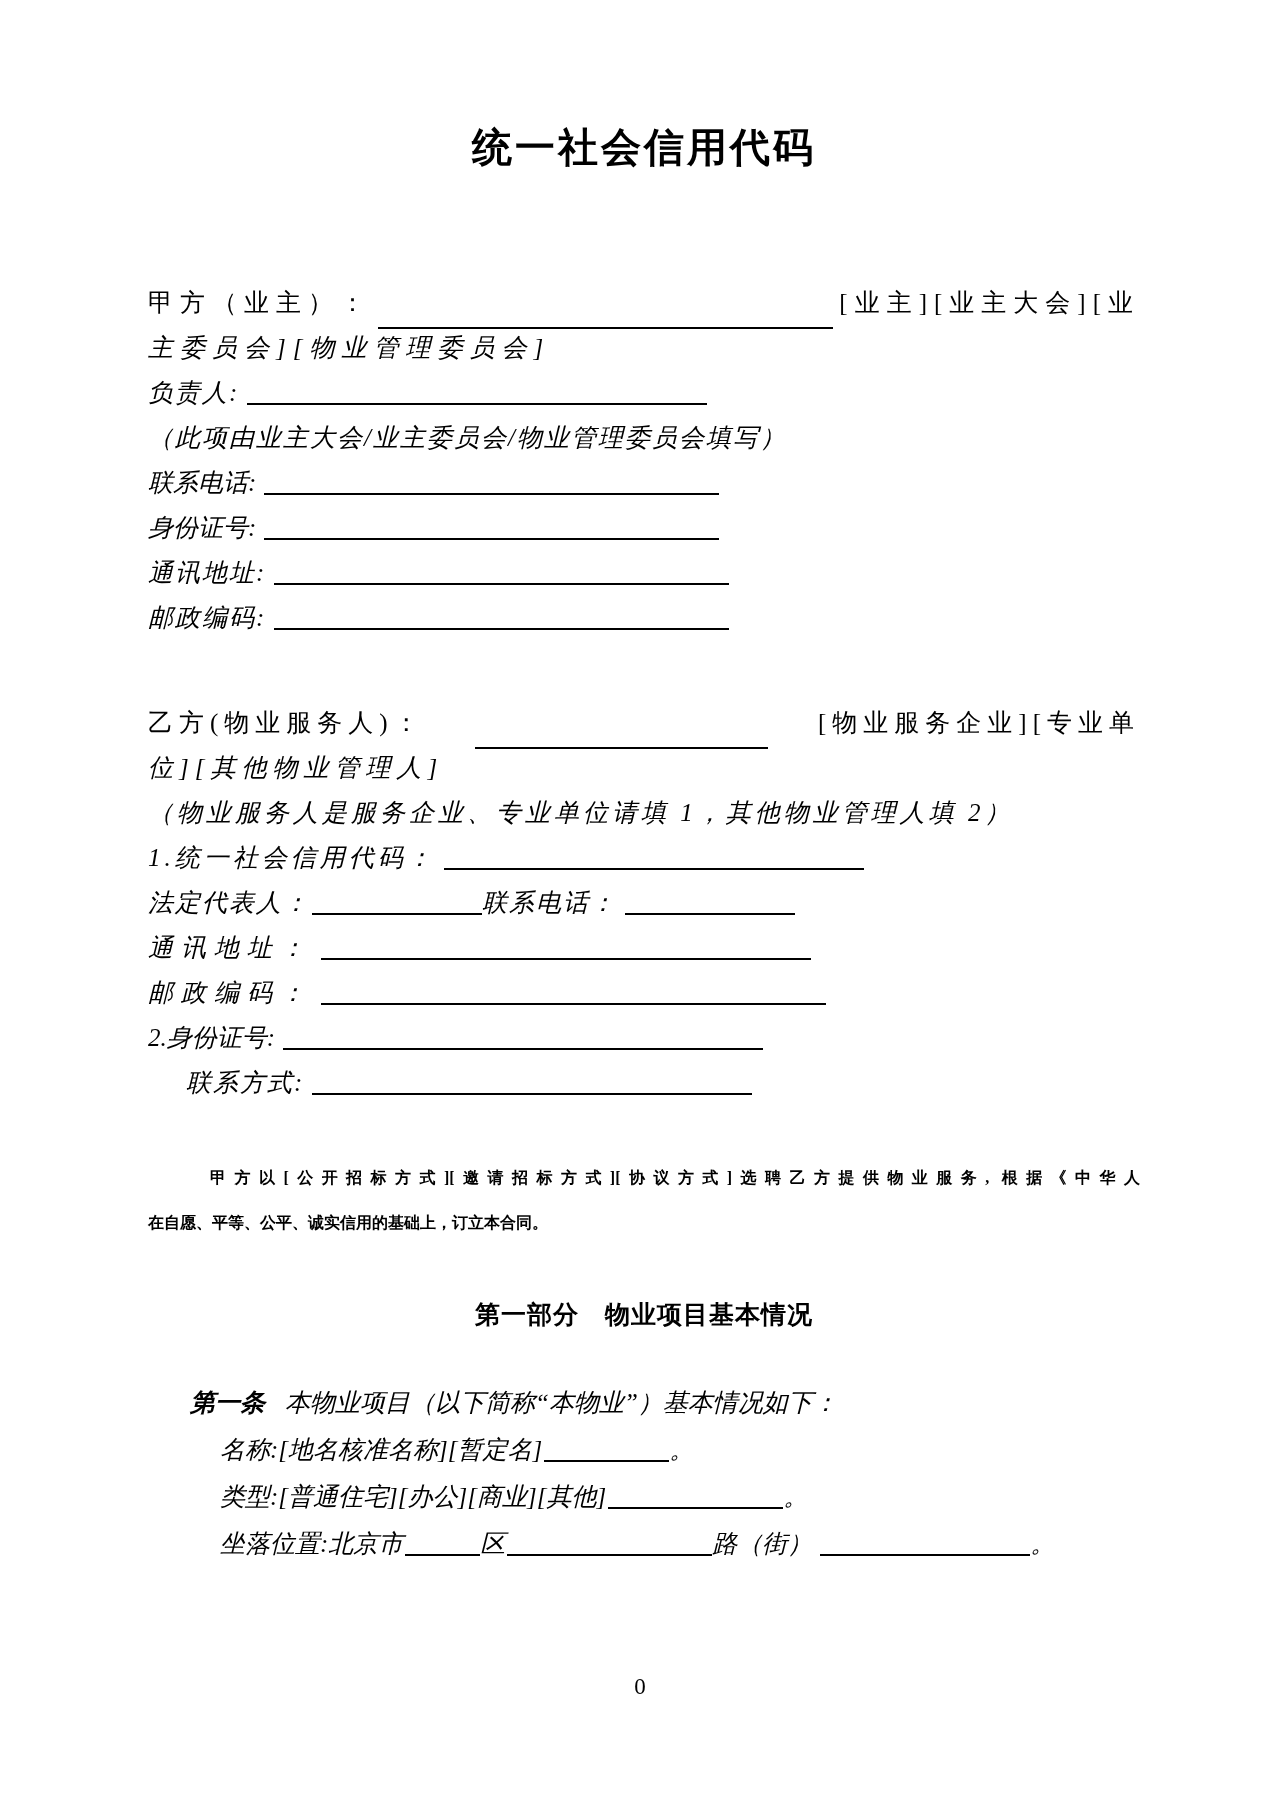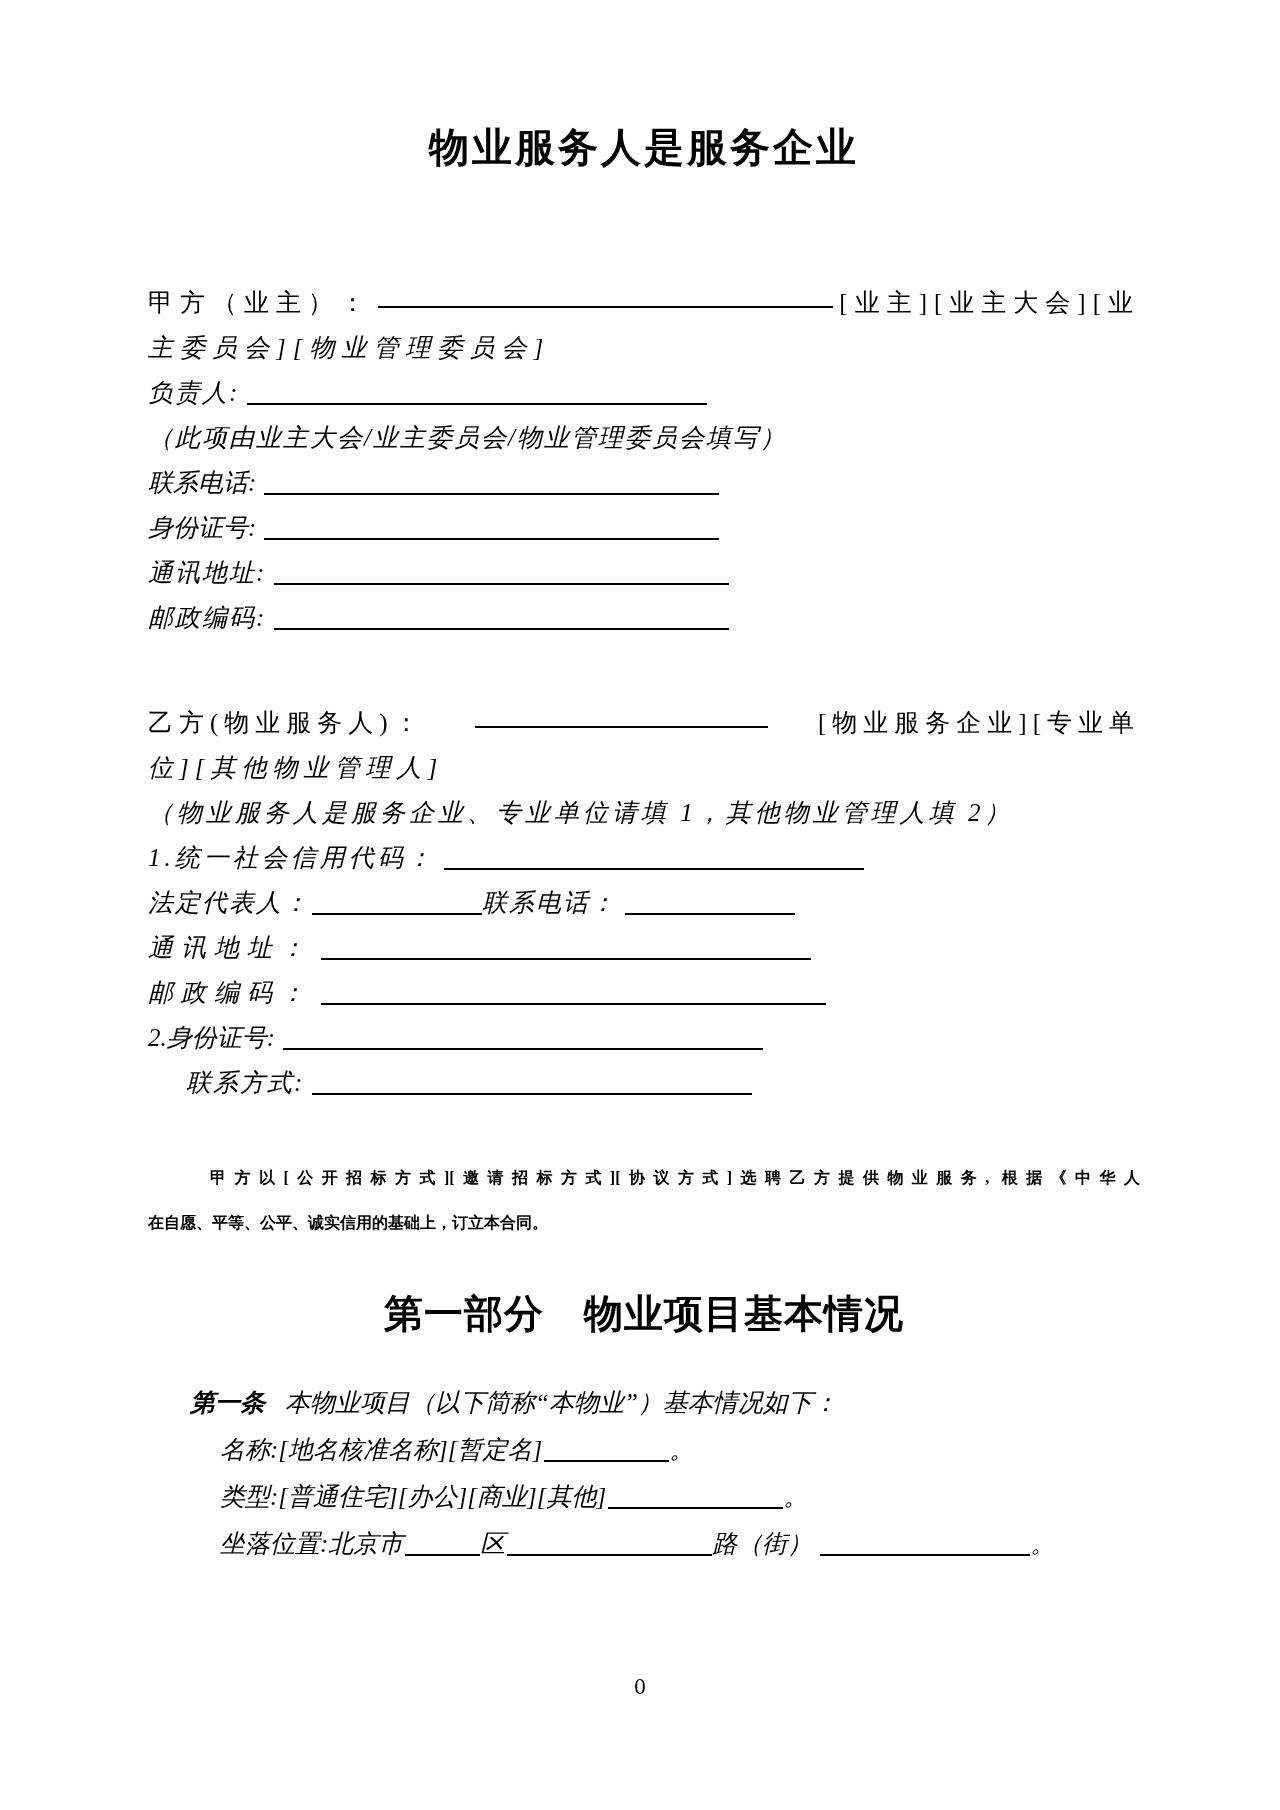--- a/index.html
+++ b/index.html
@@ -12,61 +12,61 @@
   }
   .title{
     margin:116px 0 0 0;text-align:center;
     font-family:"Liberation Sans","DejaVu Sans",sans-serif;
     font-weight:700;font-size:40px;line-height:62px;letter-spacing:3px;
   }
   .block{margin:0;}
   .party-a{margin-top:102px;}
   .party-b{margin-top:60px;}
   .form-line{line-height:45px;height:45px;white-space:nowrap;font-style:italic;}
-  .fline{display:flex;align-items:center;line-height:45px;height:45px;}
+  .fline{display:flex;align-items:flex-end;line-height:45px;height:45px;}
   .fill{flex:1 1 auto;border-bottom:2px solid #000;transform:translateY(4px);min-width:40px;margin:0 6px;}
   .bl{display:inline-block;border-bottom:2px solid #000;height:5px;margin-left:8px;position:relative;top:4px;}
   .bl.nogap{margin-left:2px;}
   .ls2{letter-spacing:2px;}
   .ls4{letter-spacing:4px;}
   .ls6{letter-spacing:6px;gap:44px;}
   .ls7{letter-spacing:7px;}
   .ls8{letter-spacing:8px;}
   .ind15{padding-left:38px;}
   .w75{width:75px;}  .w125{width:125px;} .w170{width:170px;}
   .w175{width:175px;} .w205{width:205px;} .w210{width:210px;} .w420{width:420px;}
   .w440{width:440px;} .w455{width:455px;} .w460{width:460px;}
   .w480{width:480px;} .w490{width:490px;} .w505{width:505px;}
   .preamble{margin-top:50px;font-size:16px;line-height:45px;font-weight:bold;}
   .pline{width:100%;}
   .jl{text-align:justify;text-align-last:justify;}
   .ind25{text-indent:62px;}
   .part-heading{
-    margin-top:48px;text-align:center;font-weight:700;font-size:39px;line-height:42px;
+    margin-top:48px;text-align:center;font-weight:700;font-size:25px;line-height:42px;
     font-family:"Liberation Sans","DejaVu Sans",sans-serif;letter-spacing:1px;
   }
   .article{margin-top:44px;}
   .article .form-line{line-height:47px;height:47px;}
   .article-head{padding-left:42px;}
   .article-label{
     font-family:"Liberation Sans","DejaVu Sans",sans-serif;
     font-weight:700;margin-right:20px;
   }
   .item{padding-left:72px;}
   .page-number{
     position:absolute;top:1672px;left:0;right:0;text-align:center;
     font-size:23px;line-height:30px;
   }
 </style>
 </head>
 <body>
 
 <div class="page">
 
-  <h1 class="title">物业服务人是服务企业</h1>
+  <h1 class="title">统一社会信用代码</h1>
 
   <section class="block party-a">
     <div class="fline ls7">
       <span>甲方（业主）：</span>
       <span class="fill"></span>
       <span>[业主][业主大会][业</span>
     </div>
     <div class="form-line ls7">主委员会][物业管理委员会]</div>
     <div class="form-line ls2">
       <span>负责人:</span><span class="bl w460"></span>

